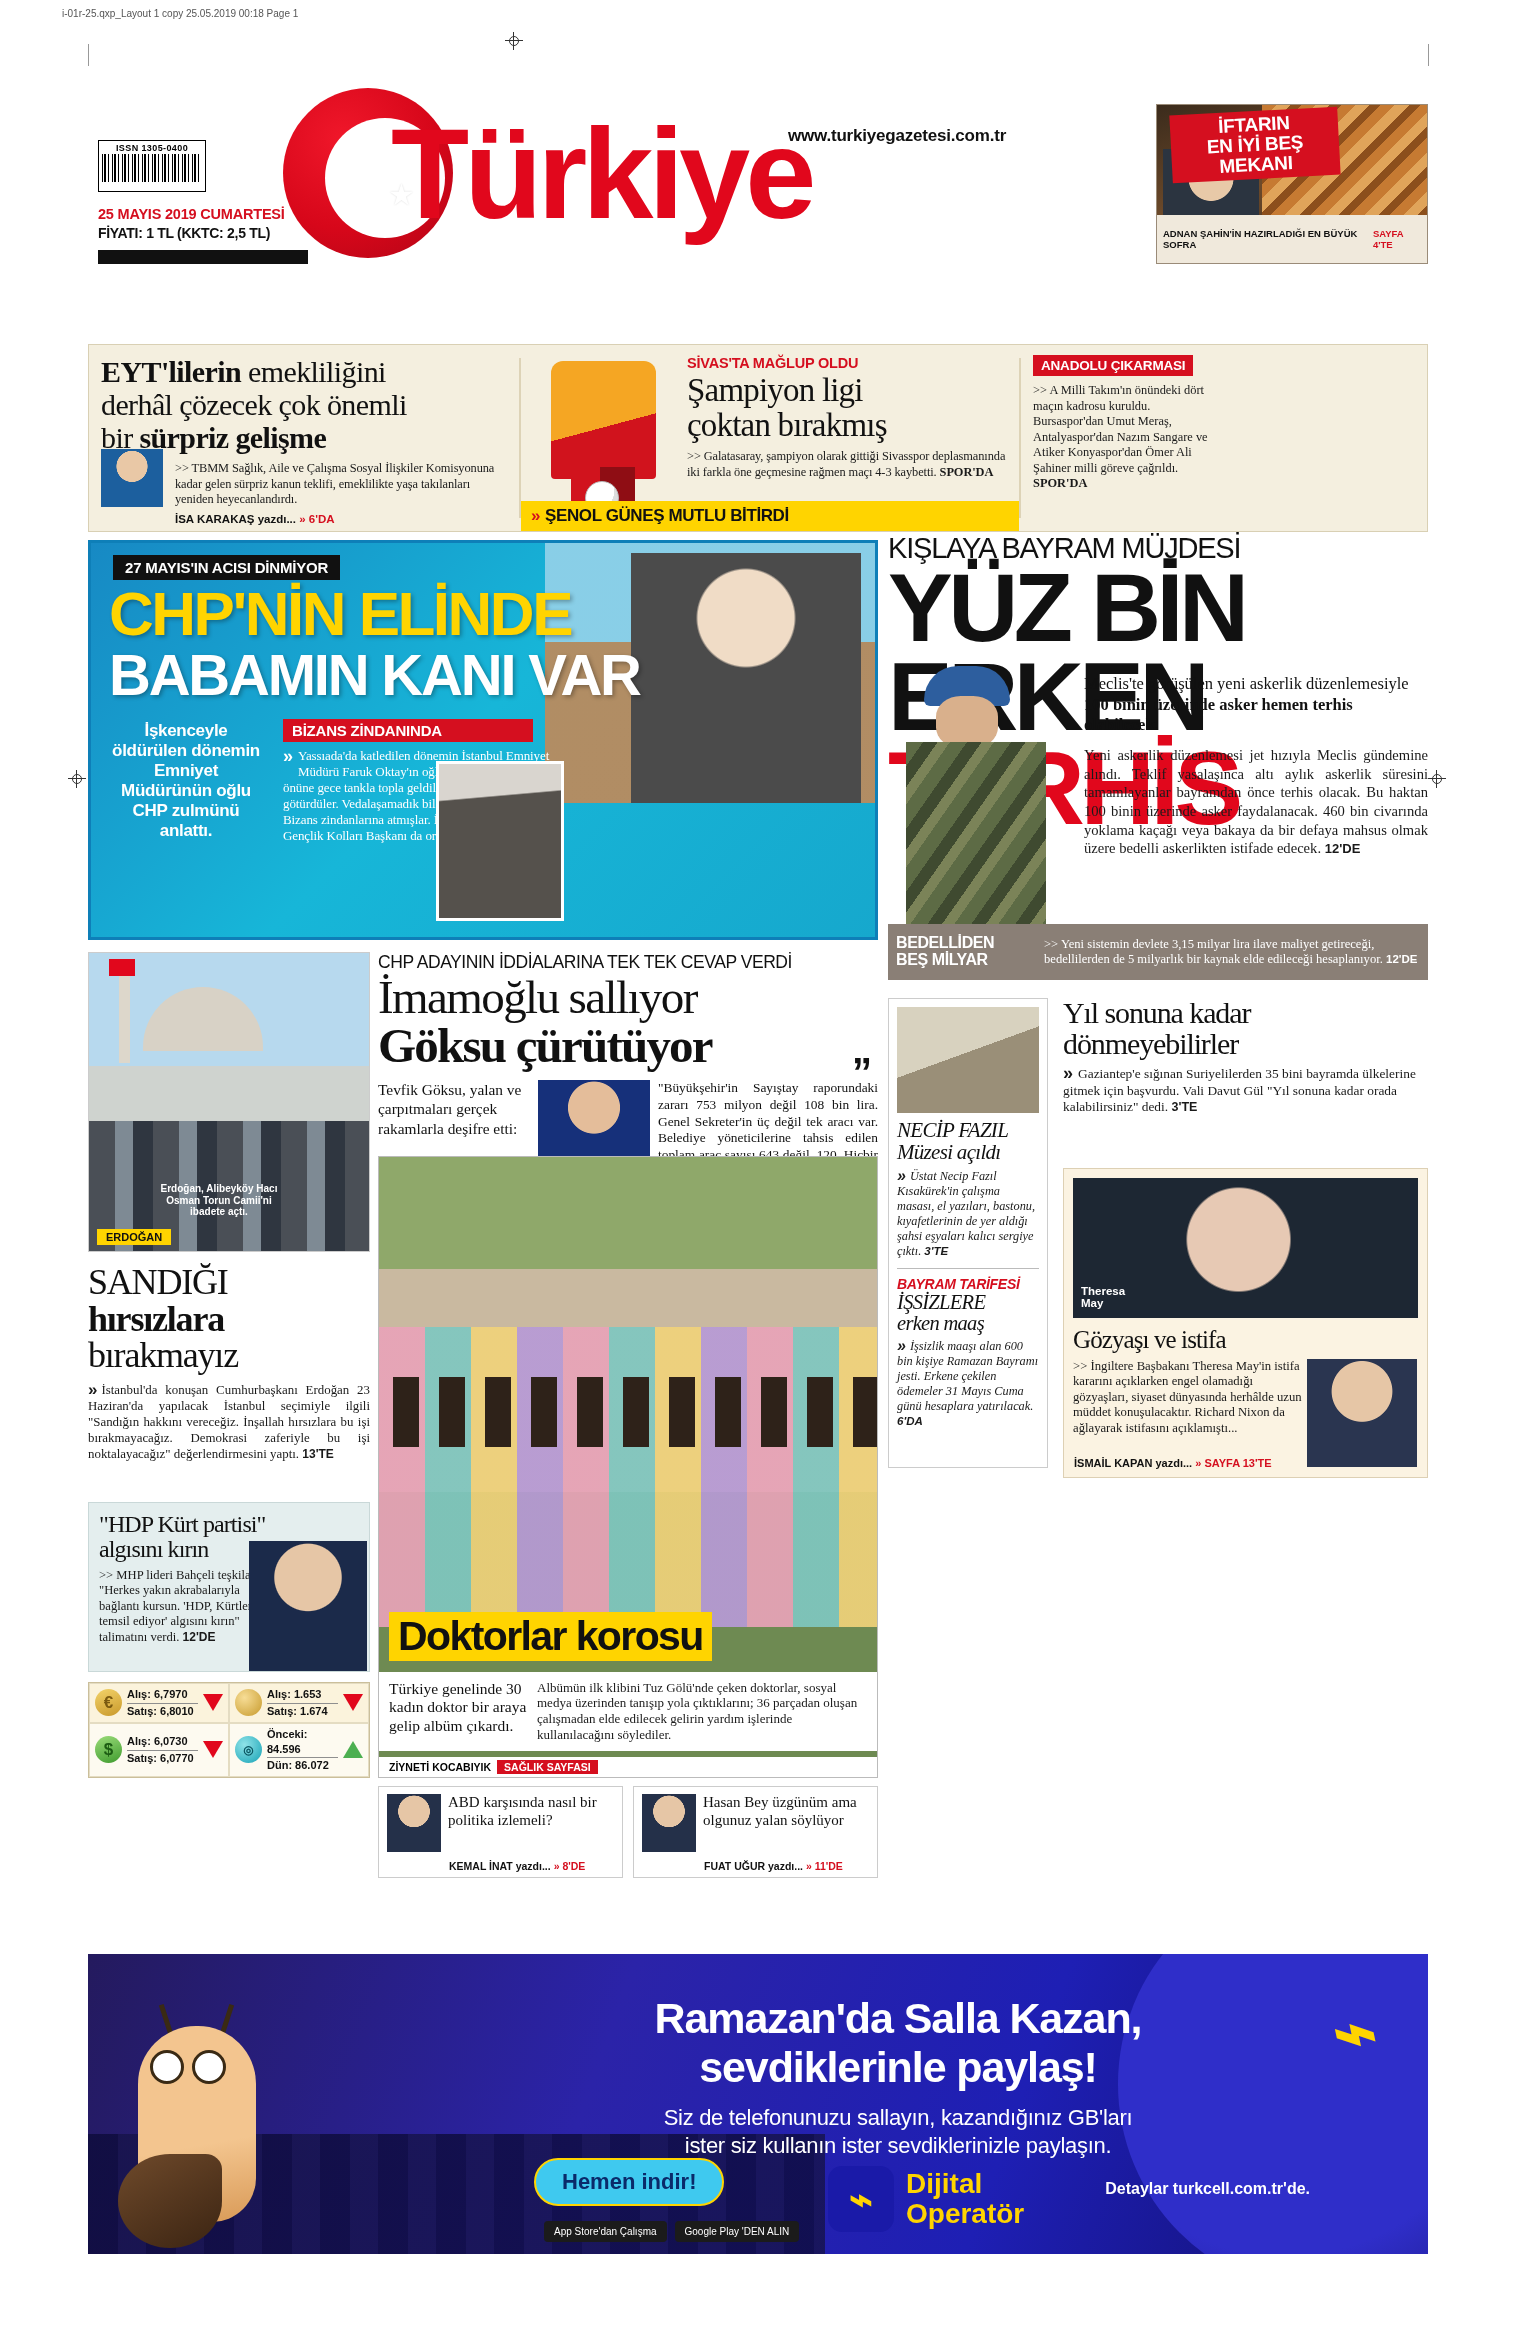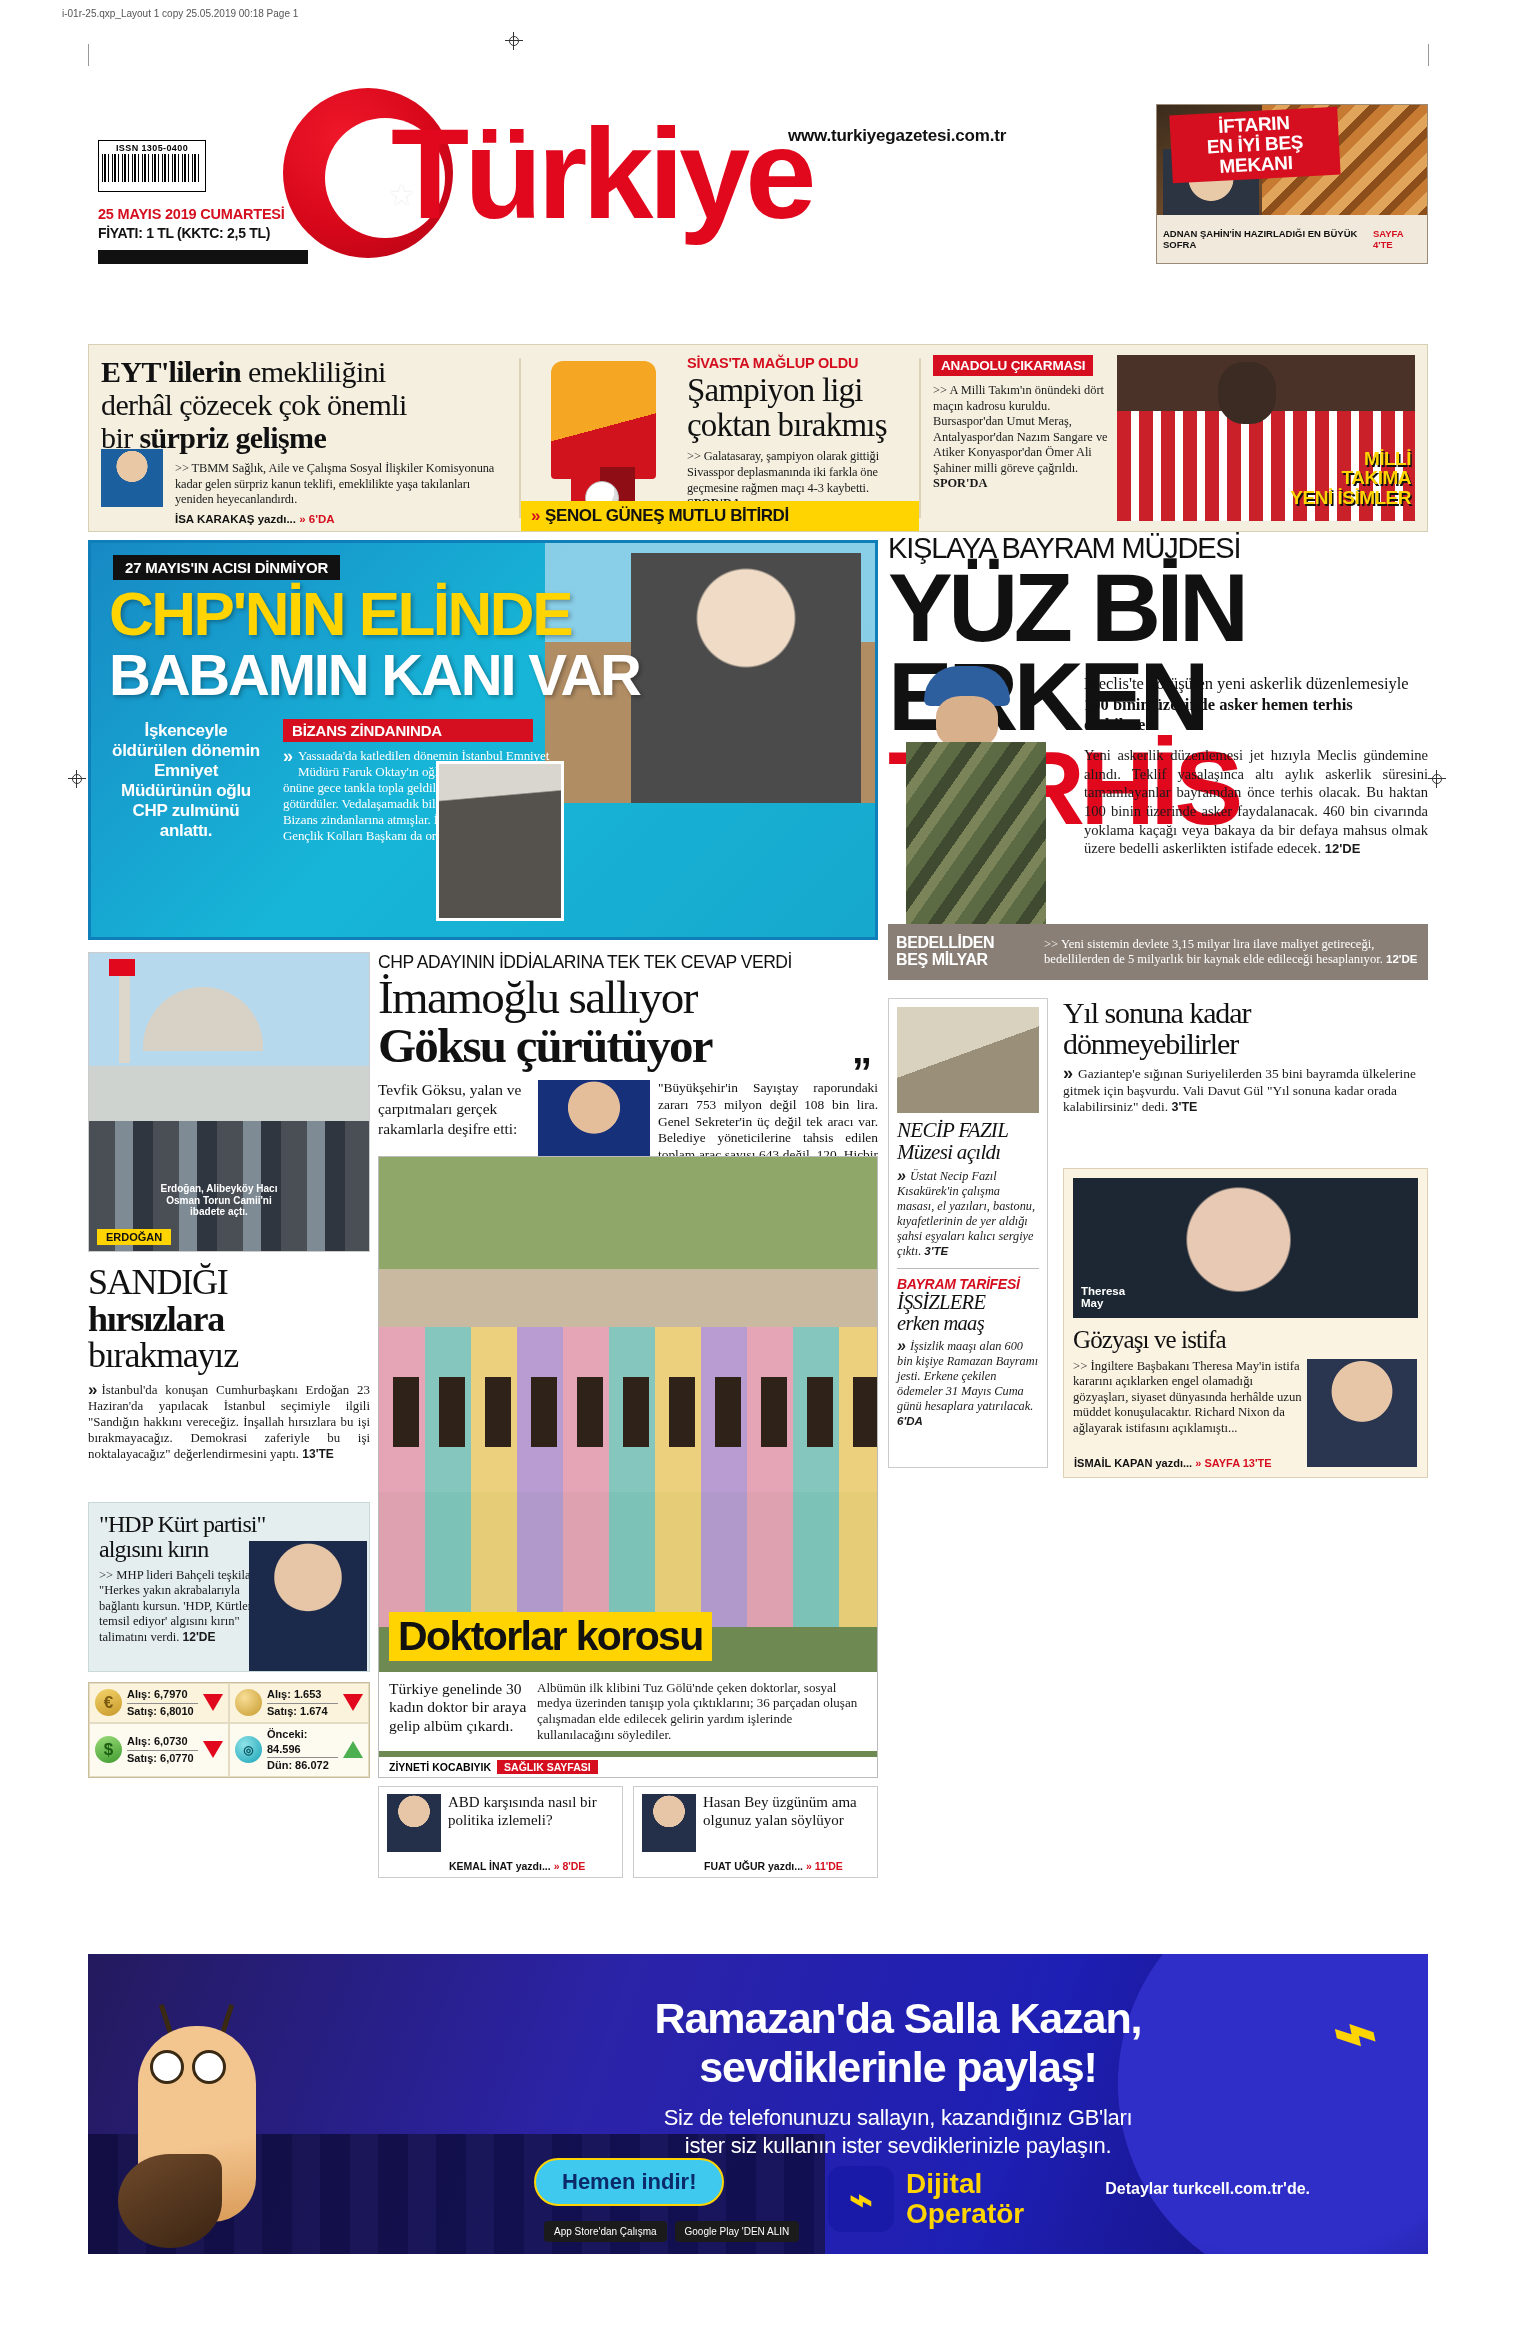--- a/index.html
+++ b/index.html
@@ -88,21 +88,21 @@
   .tb1 { width: 430px; }
   .tb-head { font-size: 30px; line-height: 1.1; color:#111; letter-spacing:-.6px; }
   .tb-head b { font-weight: bold; }
   .tb-body { font-size: 12.4px; line-height: 1.26; color:#1a1a1a; margin-top: 7px; letter-spacing:-.1px; }
   .tb-byline { position:absolute; left:12px; bottom:6px; font-family:"Liberation Sans", sans-serif;
     font-size:11.5px; font-weight:bold; color:#111; }
   .tb-byline .pg { color:#d50f1f; }
   .avatar-sq { position:absolute; left:12px; bottom:24px; width:62px; height:58px; overflow:hidden;
     background: radial-gradient(circle at 50% 30%, #e9c8a6 0 30%, #1c5f9e 31% 100%); }
 
-  .tb2 { width: 398px; display:flex; }
+  .tb2 { width: 498px; display:flex; }
   .player-photo { width: 146px; height: 100%; position:relative; }
   .player-photo .kit { position:absolute; left:18px; top:6px; width:105px; height:118px;
     background: linear-gradient(165deg,#f5a623 0 55%, #d1131d 55% 100%); border-radius: 12px 12px 4px 4px; }
   .player-photo .legs { position:absolute; left:38px; top:112px; width:64px; height:52px;
     background: linear-gradient(90deg,#d1131d 0 45%, #8f0d14 45% 100%); }
   .player-photo .ball { position:absolute; left:52px; bottom:6px; width:34px; height:34px; border-radius:50%;
     background: radial-gradient(circle at 35% 30%,#fff 0 55%, #ddd 56% 100%); border:1px solid #bbb; }
   .tb-kicker { font-family:"Liberation Sans", sans-serif; font-size: 14.5px; font-weight:bold; color:#d50f1f; letter-spacing:-.2px; }
   .tb-head2 { font-size: 33px; line-height: 1.05; color:#111; letter-spacing:-.8px; margin-top:2px; }
   .tb-yellow {
@@ -437,29 +437,20 @@
     <div class="tb-div"></div>
 
     <div class="tb-cell tb3">
       <div class="txtcol">
         <div class="redtag">ANADOLU ÇIKARMASI</div>
         <div class="tb3-body">
           <span>&gt;&gt; A Milli Takım'ın önündeki dört maçın kadrosu kuruldu. Bursaspor'dan Umut Meraş, Antalyaspor'dan Nazım Sangare ve Atiker Konyaspor'dan Ömer Ali Şahiner milli göreve çağrıldı.</span>
           <b>SPOR'DA</b>
         </div>
       </div>
-      <div class="photo">
-        <div class="stripe"></div>
-        <div class="head2"></div>
-        <div class="yellowburst">
-          <div>MİLLİ</div>
-          <div>TAKIMA</div>
-          <div>YENİ İSİMLER</div>
-        </div>
-      </div>
     </div>
   </div>
 
   <div class="main">
 
     <div class="chp">
       <div class="mosque"></div>
       <div class="portrait"></div>
       <div class="chp-kicker">27 MAYIS'IN ACISI DİNMİYOR</div>
       <div class="chp-h1">CHP'NİN ELİNDE</div>

